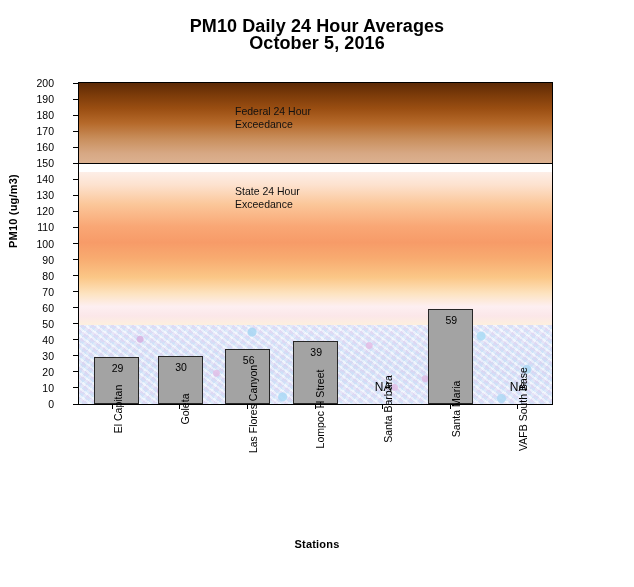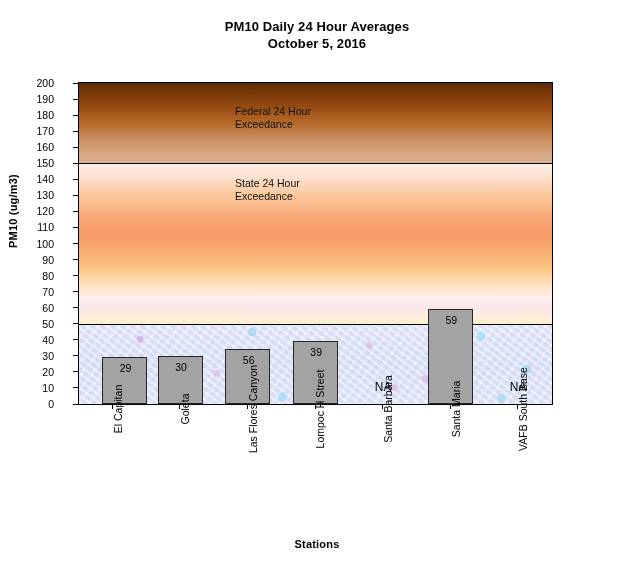--- a/index.html
+++ b/index.html
@@ -16,21 +16,21 @@
     overflow: hidden;
   }
 
   
   #chart-title {
     position: absolute;
     left: 0;
     top: 18px;
     width: 634px;
     text-align: center;
-    font-size: 13px;
+    font-size: 18px;
     font-weight: bold;
     line-height: 17px;
     letter-spacing: 0.1px;
   }
   #chart-title .line2 { display: block; }
 
   
   #plot-area {
     position: absolute;
     left: 78px;
@@ -56,21 +56,21 @@
         #5d2a06 0%,
         #7a3a09 14%,
         #9a4e12 32%,
         #b5692a 50%,
         #c98f5d 70%,
         #d7a884 88%,
         #dcb190 100%);
     border-bottom: 1px solid #000000;
   }
   #band-state {
-    top: 81px;
+    top: 89px;
     height: 160px;
     background: linear-gradient(to bottom,
         #fdeee7 0%,
         #fde2cf 8%,
         #fbc79a 20%,
         #f9a775 34%,
         #f79b68 44%,
         #f8ab70 54%,
         #fbc787 66%,
         #fde3c0 76%,
@@ -351,21 +351,21 @@
   <div class="band" id="band-federal">
     <div class="band-annotation" id="annotation-federal">Federal 24 Hour
 Exceedance</div>
   </div>
   <div class="band" id="band-state">
     <div class="band-annotation" id="annotation-state">State 24 Hour
 Exceedance</div>
   </div>
   <div class="band" id="band-normal"></div>
   <div id="bars-layer">
-      <div class="bar-slot" style="left: 12px; padding-left: 36px;">
+      <div class="bar-slot" style="left: 4px; padding-left: 36px;">
         <div class="bar" style="height: 46.545px;">
           <div class="bar-value">29</div>
         </div>
       </div>
       <div class="bar-slot" style="left: 67.5714px;">
         <div class="bar" style="height: 48.15px;">
           <div class="bar-value">30</div>
         </div>
       </div>
       <div class="bar-slot" style="left: 135.143px;">

